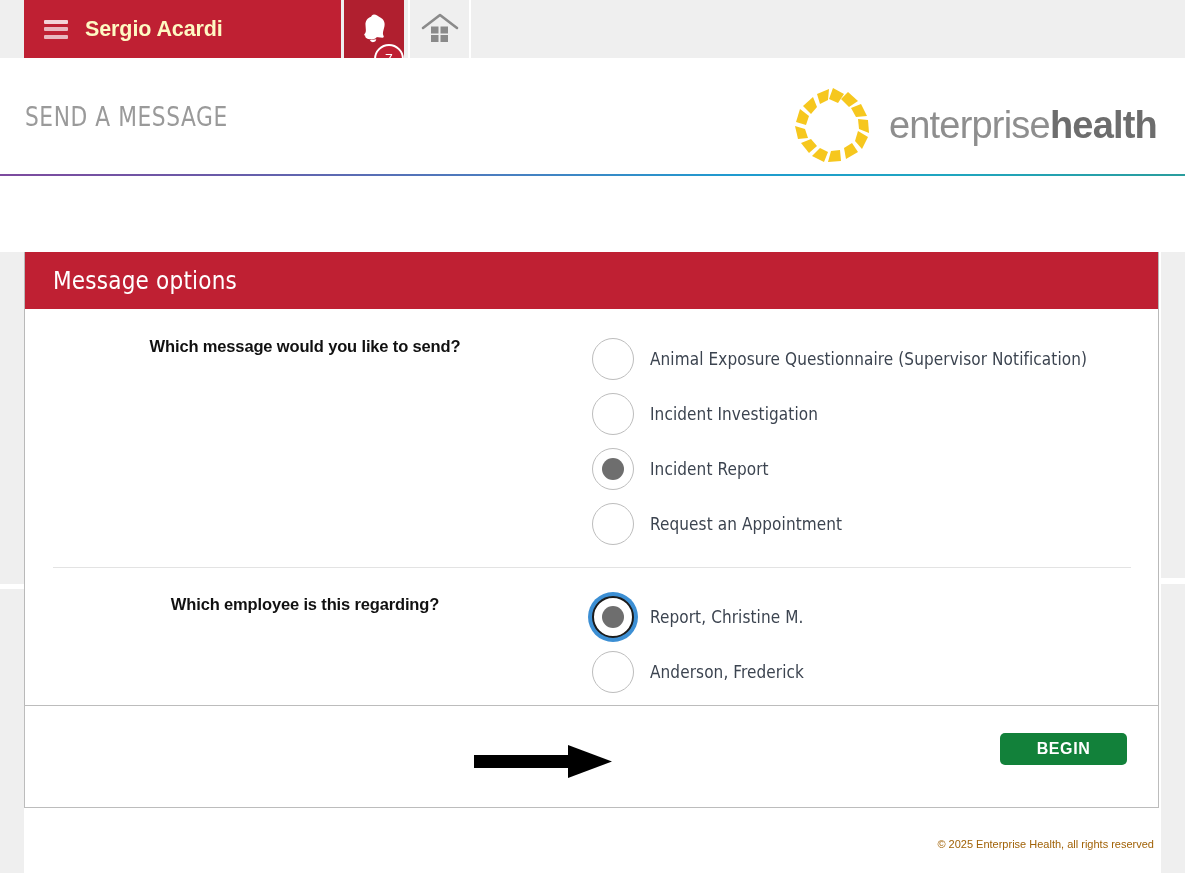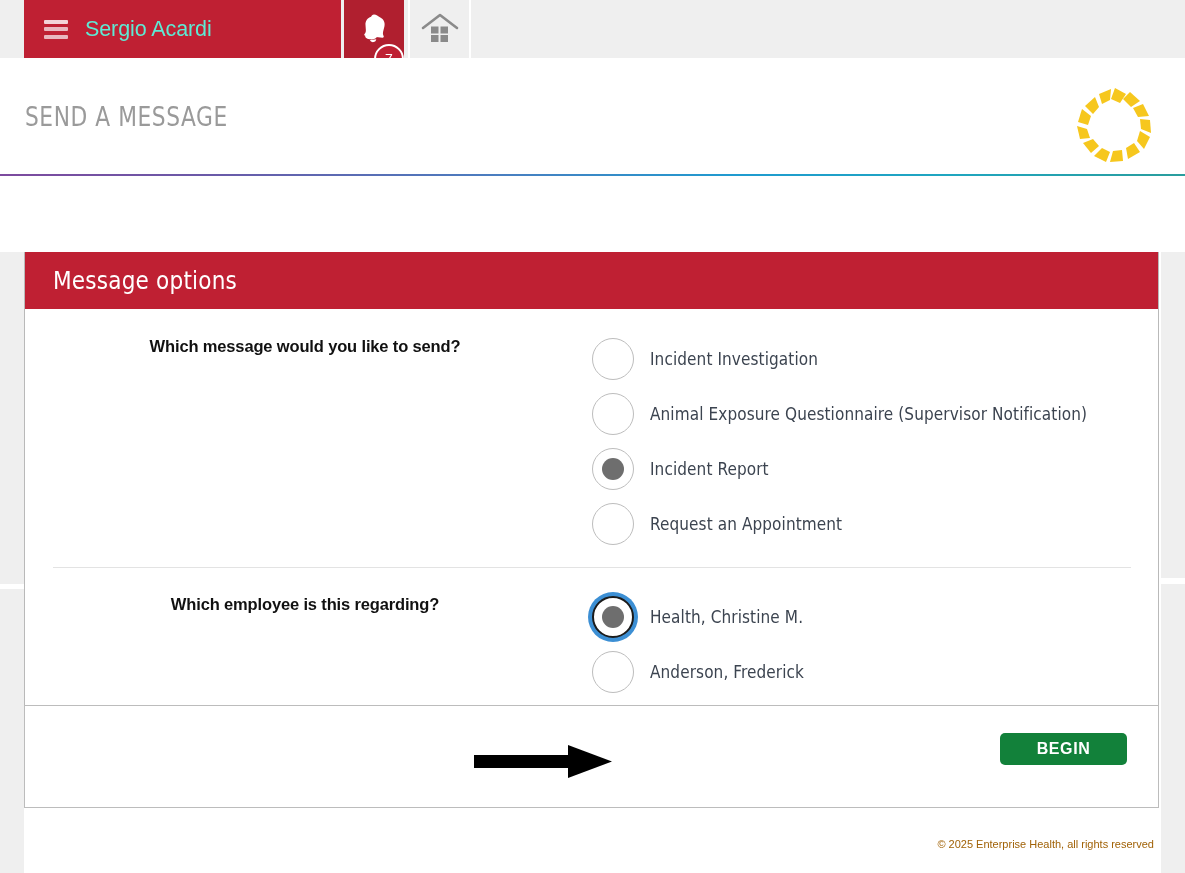--- a/index.html
+++ b/index.html
@@ -19,21 +19,21 @@
     position: absolute; left: 24px; top: 0; height: 58px;
     background: #bf2033;
     display: flex; align-items: center; gap: 17px;
     padding: 0 22px 0 20px;
     min-width: 317px;
   }
   .hamburger { width: 24px; height: 19px; display: flex; flex-direction: column; justify-content: space-between; }
   .hamburger i { display: block; height: 4px; background: #e9b7bf; border-radius: 1px; }
   .hamburger i:first-child { background: #f3d3d8; }
   .nav-username {
-    color: #5eead4; font-size: 21.5px; font-weight: normal;
+    color: #fef9c3; font-size: 21.5px; font-weight: bold;
     letter-spacing: -0.1px; white-space: nowrap;
   }
   .nav-bell {
     position: absolute; left: 344px; top: 0; width: 60px; height: 58px;
     background: #b01f2f;
   }
   .bell-glyph {
     position: absolute; left: 50%; top: 50%; transform: translate(-50%,-52%);
     width: 34px; height: 34px;
   }
@@ -216,20 +216,21 @@
           <polygon points="33,76 21,70 29,62 37,66"></polygon>
           <polygon points="18,67 10,57 20,53 26,60"></polygon>
           <polygon points="7,53 4,40 14,43 17,52"></polygon>
           <polygon points="5,36 9,23 18,30 15,39"></polygon>
           <polygon points="12,20 22,11 26,21 20,28"></polygon>
           <polygon points="26,8 38,3 37,14 29,18"></polygon>
         </g>
         <circle cx="42" cy="39" r="18" fill="#ffffff"></circle>
       </svg>
     </span>
+    <span class="brand-text"><span>enterprise</span><b>health</b></span>
   </div>
 </div>
 
 <div class="grad-rule"></div>
 
 <div class="page-body">
 
   <div class="side-strip-left"></div>
   <div class="side-strip-left2"></div>
   <div class="side-strip-right"></div>
@@ -241,26 +242,26 @@
     </div>
 
     <div class="card-body">
 
       <div class="qgroup">
         <div class="qlabel">Which message would you like to send?</div>
         <div class="opts">
 
           <label class="opt">
             <span class="radio"></span>
+            <span class="opt-label">Animal Exposure Questionnaire (Supervisor Notification)</span>
+          </label>
+
+          <label class="opt">
+            <span class="radio"></span>
             <span class="opt-label">Incident Investigation</span>
-          </label>
-
-          <label class="opt">
-            <span class="radio"></span>
-            <span class="opt-label">Animal Exposure Questionnaire (Supervisor Notification)</span>
           </label>
 
           <label class="opt">
             <span class="radio checked"></span>
             <span class="opt-label">Incident Report</span>
           </label>
 
           <label class="opt">
             <span class="radio"></span>
             <span class="opt-label">Request an Appointment</span>
@@ -268,21 +269,21 @@
 
         </div>
       </div>
 
       <div class="qgroup">
         <div class="qlabel">Which employee is this regarding?</div>
         <div class="opts">
 
           <label class="opt">
             <span class="radio checked focused"></span>
-            <span class="opt-label">Health, Christine M.</span>
+            <span class="opt-label">Report, Christine M.</span>
           </label>
 
           <label class="opt">
             <span class="radio"></span>
             <span class="opt-label">Anderson, Frederick</span>
           </label>
 
         </div>
       </div>
 

